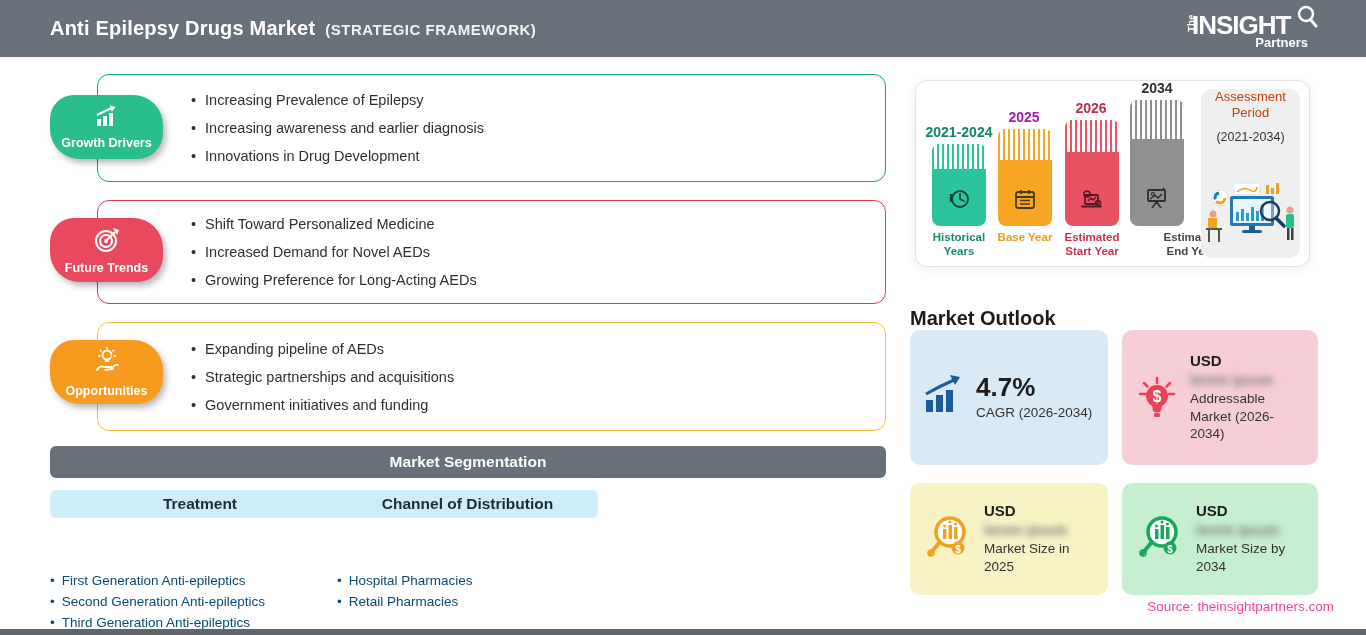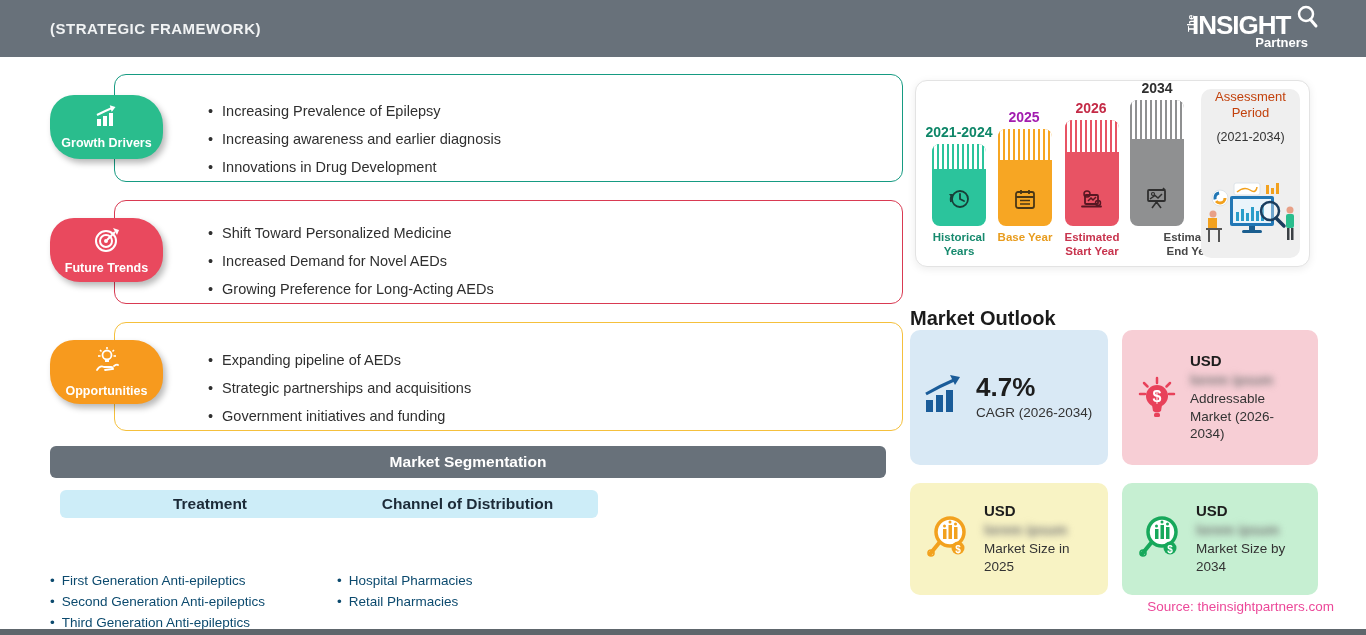--- a/index.html
+++ b/index.html
@@ -13,22 +13,22 @@
   .main-title{color:#fff;font-size:20px;font-weight:bold;letter-spacing:.2px;}
   .sub-title{color:#f1f3f4;font-size:15px;font-weight:600;letter-spacing:.5px;}
   .logo{position:absolute;right:52px;top:8px;width:130px;height:44px;}
   .logo-the{position:absolute;left:-2px;top:10px;color:#fff;font-size:9px;font-weight:bold;
             transform:rotate(-90deg);letter-spacing:.5px;}
   .logo-insight{position:absolute;left:8px;top:2px;color:#fff;font-size:26px;font-weight:bold;letter-spacing:-1px;}
   .logo-partners{position:absolute;right:6px;top:27px;color:#fff;font-size:13px;font-weight:bold;}
   .logo-glass{position:absolute;right:-6px;top:-4px;}
 
   
-  .fw-box{position:absolute;left:114px;width:789px;border-radius:12px;background:#fff;
-          display:flex;flex-direction:column;justify-content:flex-end;padding-left:93px;box-sizing:border-box;}
+  .fw-box{position:absolute;left:97px;width:789px;border-radius:12px;background:#fff;
+          display:flex;flex-direction:column;justify-content:center;padding-left:93px;box-sizing:border-box;}
   .fw-box ul{list-style:none;margin:0;padding:0;}
   .fw-box li{font-size:14.5px;line-height:28px;color:#2f2f2f;}
   .fw-box li::before{content:"•";margin-right:9px;color:#2f2f2f;}
   .box-drivers{top:74px;height:108px;border:1.6px solid #169b82;}
   .box-trends{top:200px;height:104px;border:1.6px solid #d93a52;}
   .box-opps{top:322px;height:109px;border:1.6px solid #f5c03c;}
 
   .badge{position:absolute;left:50px;width:113px;height:64px;border-radius:24px 30px 26px 30px;
          display:flex;flex-direction:column;align-items:center;justify-content:center;gap:3px;
          box-shadow:3px 4px 6px rgba(0,0,0,.28);z-index:3;}
@@ -37,21 +37,21 @@
   .badge-trends{top:218px;background:#e9495e;}
   .badge-opps{top:340px;background:#f79a1e;}
 
   
   .segbar{position:absolute;left:50px;top:446px;width:836px;height:32px;background:#68717a;
           border-radius:6px;display:flex;align-items:center;justify-content:center;
           color:#fff;font-size:15.5px;font-weight:bold;}
   .colhead{position:absolute;top:490px;height:28px;background:#cdedf8;border-radius:6px;
            display:flex;align-items:center;justify-content:center;
            color:#1c2b38;font-size:15.5px;font-weight:bold;}
-  .colhead.c1{left:60px;width:300px;}
+  .colhead.c1{left:50px;width:300px;}
   .colhead.c2{left:337px;width:261px;}
   .seg-list{position:absolute;font-size:13.5px;color:#0c4a6e;margin-top:45px;}
   .seg-list.l1{left:50px;top:525px;}
   .seg-list.l2{left:337px;top:525px;}
   .seg-list div{line-height:21px;}
   .seg-list div::before{content:"•";margin-right:7px;}
 
   
   .timeline-card{position:absolute;left:915px;top:80px;width:393px;height:185px;background:#fff;
                  border:1px solid #e3e3e3;border-radius:12px;box-shadow:0 2px 8px rgba(0,0,0,.08);}
@@ -83,20 +83,21 @@
   .source{position:absolute;right:32px;top:599px;font-size:13.5px;color:#ec4899;}
   .bottombar{position:absolute;left:0;top:629px;width:1366px;height:6px;background:#5e666c;}
 </style>
 </head>
 <body>
 
 <div class="page">
 
   <header class="topbar">
     <div class="titlewrap">
+      <span class="main-title">Anti Epilepsy Drugs Market</span>
       <span class="sub-title">(STRATEGIC FRAMEWORK)</span>
     </div>
     <div class="logo">
       <span class="logo-the">The</span>
       <span class="logo-insight">INSIGHT</span>
       <span class="logo-glass">
         <svg width="26" height="26" viewBox="0 0 26 26">
             <circle cx="12" cy="10" r="7" fill="none" stroke="#fff" stroke-width="2.5"></circle>
             <line x1="16.5" y1="15.5" x2="22" y2="22" stroke="#fff" stroke-width="3" stroke-linecap="round"></line>
           </svg>

